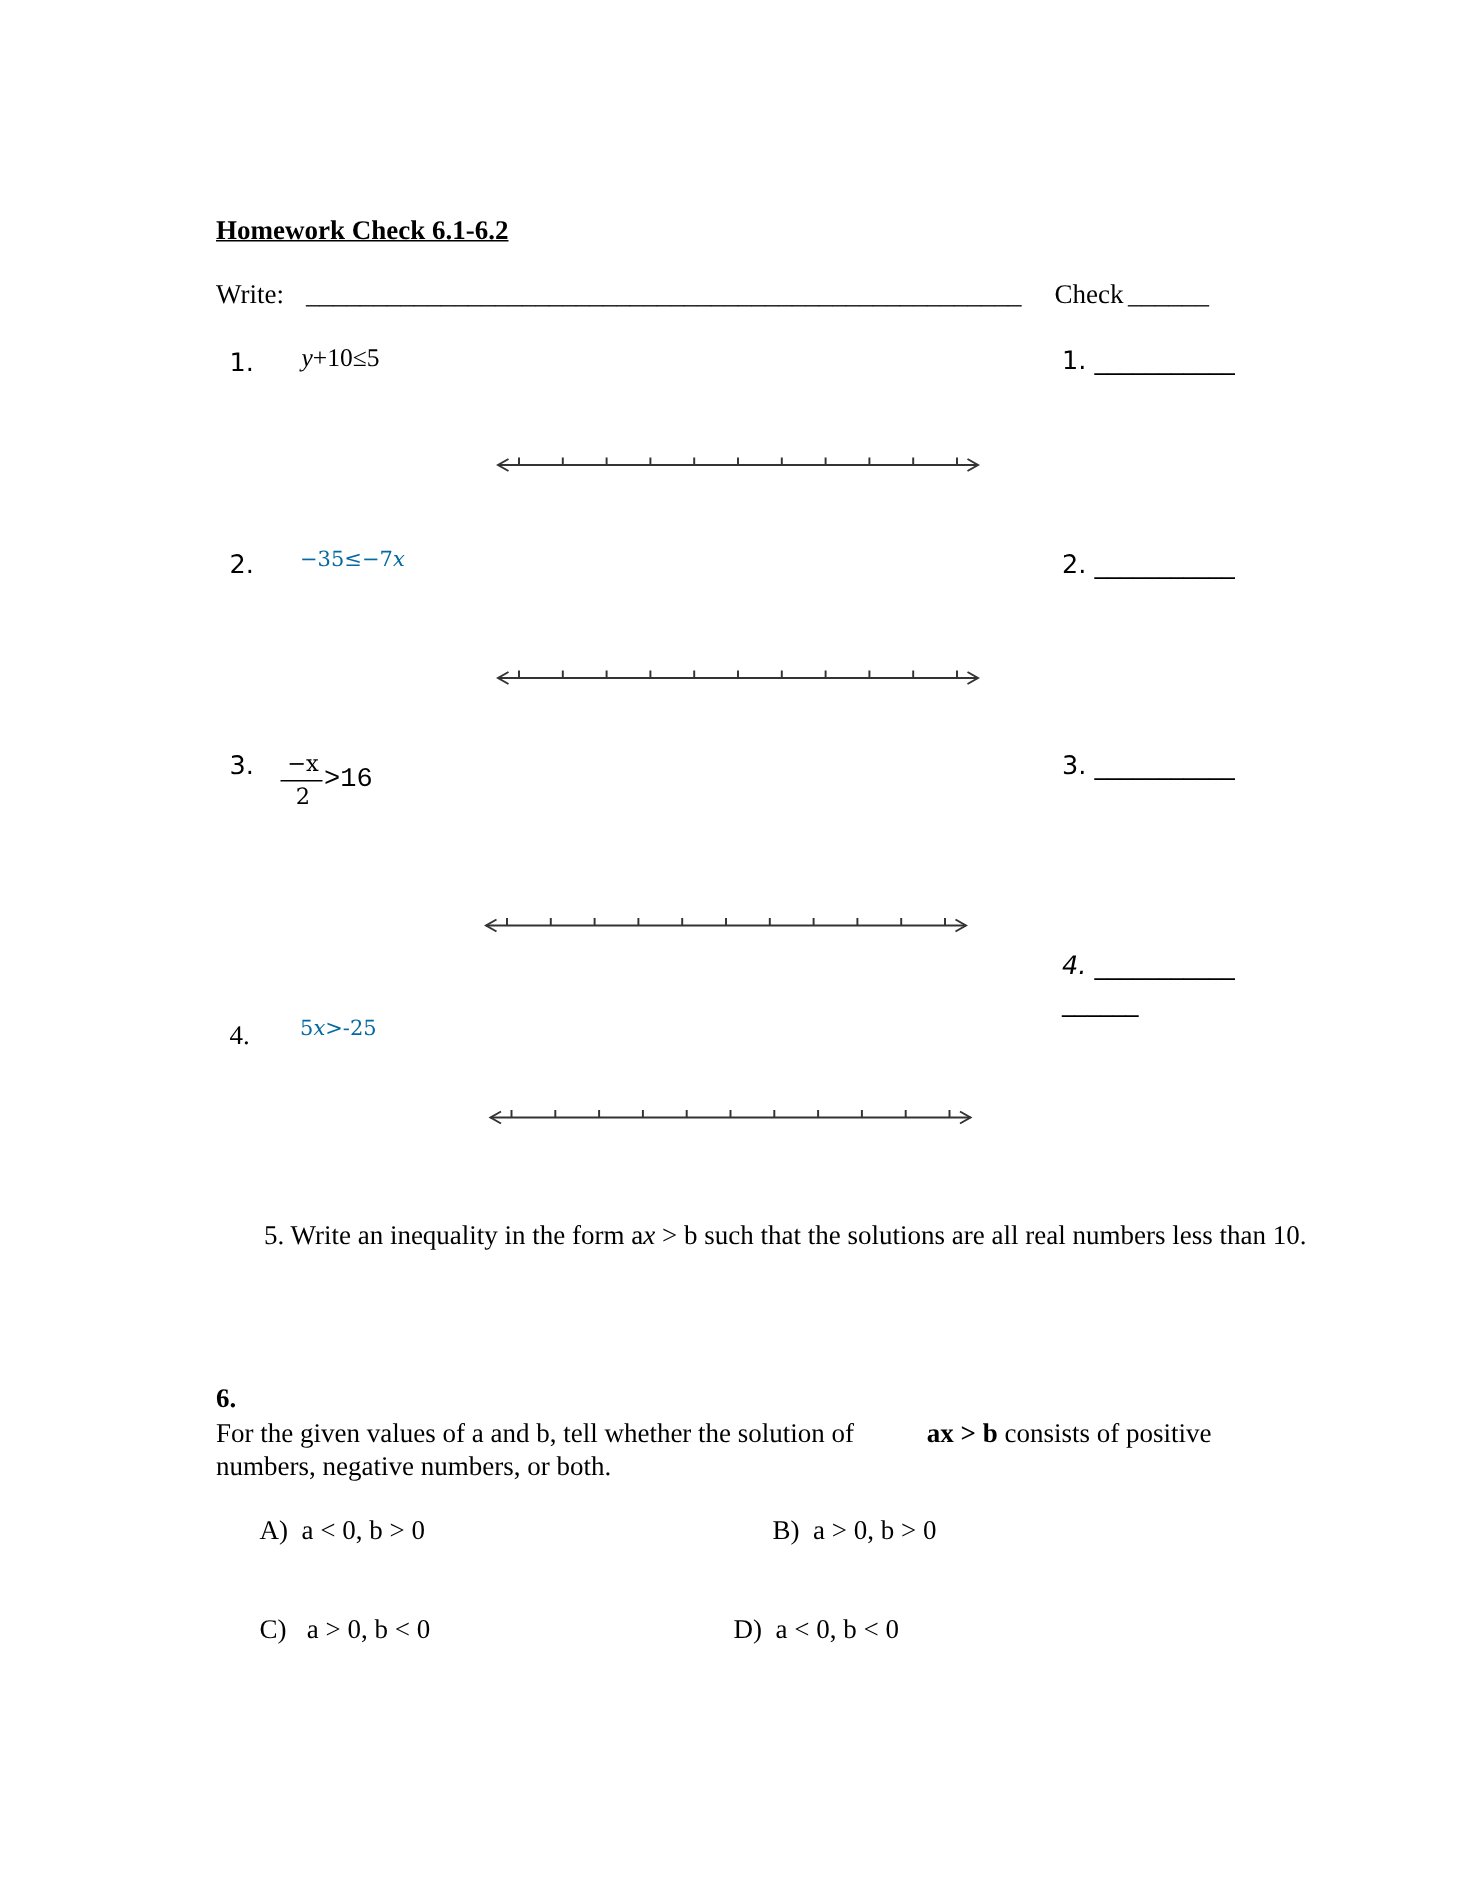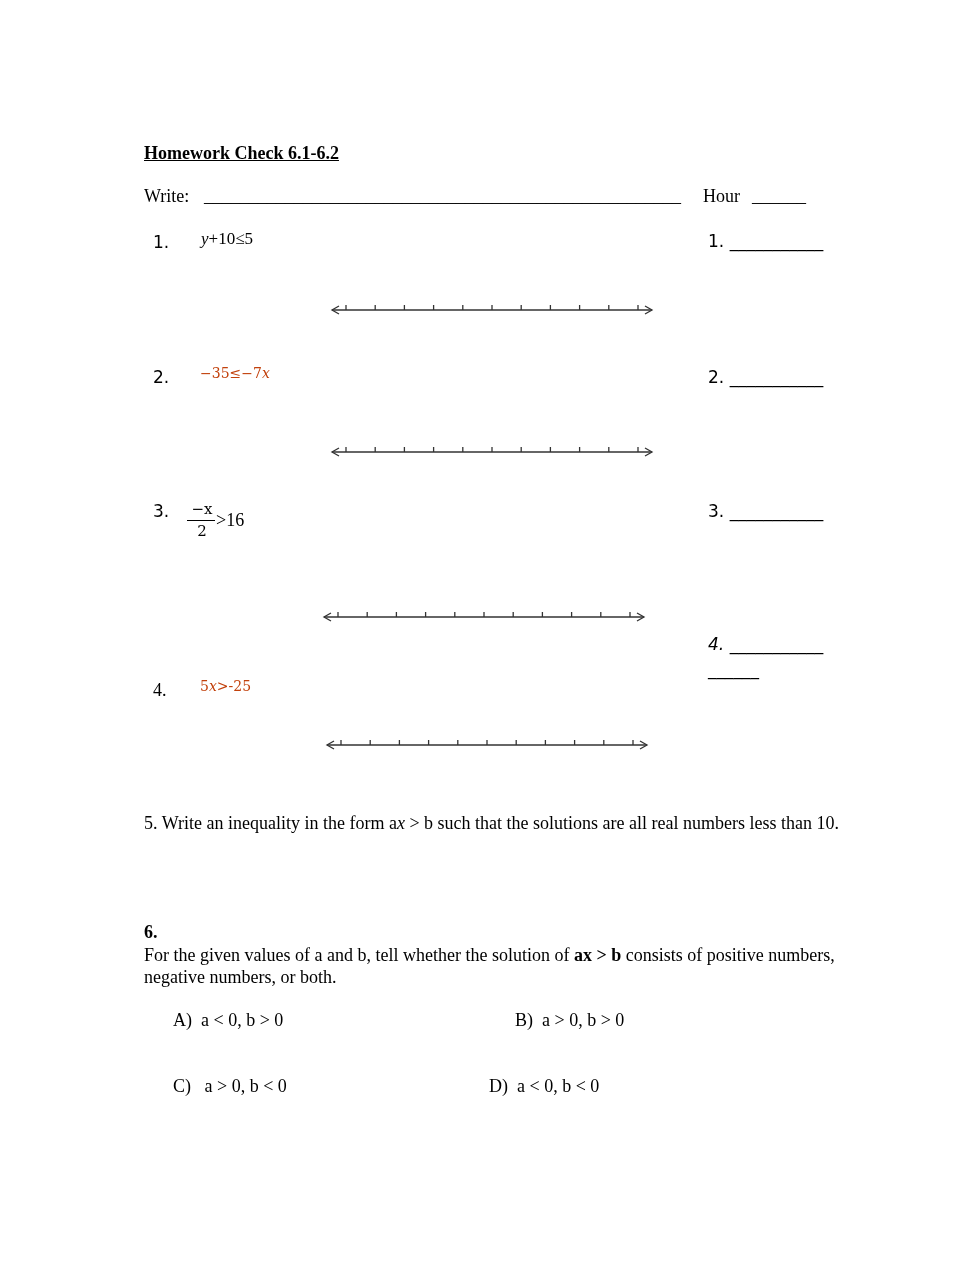--- a/index.html
+++ b/index.html
@@ -1,37 +1,37 @@
 <!DOCTYPE html>
 <html><head>
 <meta charset="utf-8">
 <style>
   html, body { margin:0; padding:0; background:#ffffff; }
   body { width:979px; height:1266px; position:relative; overflow:hidden;
          font-family:"Liberation Serif", serif; color:#000; font-size:18px; }
   .abs { position:absolute; white-space:nowrap; }
   .title { font-weight:bold; font-size:18px;text-decoration:underline; }
   .sans { font-family:"DejaVu Sans", "Liberation Sans", sans-serif; }
-  .eq { font-family:"DejaVu Serif", serif; font-size:14px; color:#c2410c; }
+  .eq { font-family:"DejaVu Serif", serif; font-size:14px; color:#0369a1; }
   .eq i { font-style:italic; }
   .numline { position:absolute; }
   .frac { position:absolute; font-family:"DejaVu Serif", serif; font-size:15px; }
   .frac .num { position:absolute; left:0; top:0; width:30px; text-align:center; }
   .frac .bar { position:absolute; left:0; top:20px; width:28px; border-top:1px solid #000; }
   .frac .den { position:absolute; left:0; top:22px; width:30px; text-align:center; }
   .para { position:absolute; left:144px; width:700px; line-height:22px; font-size:18px; }
-  b { font-weight:bold; }
+  b { font-weight:bold;margin-left:44px; }
 </style>
 </head>
 <body>
 
 <div class="abs title" style="left:144px; top:143px;">Homework Check 6.1-6.2</div>
 <div class="abs" style="left:144px; top:186px;">Write:</div>
 <div class="abs" style="left:204px; top:186px;">_____________________________________________________</div>
-<div class="abs" style="left:703px; top:186px;">Hour</div>
+<div class="abs" style="left:703px; top:186px;">Check</div>
 <div class="abs" style="left:752px; top:186px;">______</div>
 
 <div class="abs sans" style="left:153px; top:232px; font-size:17px;">1.</div>
 <div class="abs" style="left:201px; top:229px; font-size:17px;"><i>y</i><span>+10≤5</span></div>
 <div class="abs sans" style="left:708px; top:231px; font-size:17px;"><span>1.</span> <span>___________</span></div>
 <svg class="numline" style="left:328px; top:299px;" width="328" height="20">
     <line x1="4" y1="11" x2="324" y2="11" stroke="#333" stroke-width="1.3"></line>
     <polyline points="11,7 4,11 11,15" fill="none" stroke="#333" stroke-width="1.3"></polyline>
     <polyline points="317,7 324,11 317,15" fill="none" stroke="#333" stroke-width="1.3"></polyline>
     <line x1="18" y1="6" x2="18" y2="11" stroke="#333" stroke-width="1.3"></line>
@@ -65,21 +65,21 @@
     <line x1="251.6" y1="6" x2="251.6" y2="11" stroke="#333" stroke-width="1.3"></line>
     <line x1="280.8" y1="6" x2="280.8" y2="11" stroke="#333" stroke-width="1.3"></line>
     <line x1="310" y1="6" x2="310" y2="11" stroke="#333" stroke-width="1.3"></line>
   </svg>
 
 <div class="abs sans" style="left:153px; top:501px; font-size:17px;">3.</div>
 <div class="frac" style="left:187px; top:500px; width:70px; height:45px;">
   <span class="num">−x</span>
   <span class="bar"></span>
   <span class="den">2</span>
-  <span style="position:absolute; left:29px; top:10px; font-family:Liberation Serif, serif; font-size:18px;">&gt;16</span>
+  <span style="position:absolute; left:29px; top:10px; font-family:Liberation Mono, monospace; font-size:18px;">&gt;16</span>
 </div>
 <div class="abs sans" style="left:708px; top:501px; font-size:17px;"><span>3.</span> <span>___________</span></div>
 <svg class="numline" style="left:320px; top:606px;" width="328" height="20">
     <line x1="4" y1="11" x2="324" y2="11" stroke="#333" stroke-width="1.3"></line>
     <polyline points="11,7 4,11 11,15" fill="none" stroke="#333" stroke-width="1.3"></polyline>
     <polyline points="317,7 324,11 317,15" fill="none" stroke="#333" stroke-width="1.3"></polyline>
     <line x1="18" y1="6" x2="18" y2="11" stroke="#333" stroke-width="1.3"></line>
     <line x1="47.2" y1="6" x2="47.2" y2="11" stroke="#333" stroke-width="1.3"></line>
     <line x1="76.4" y1="6" x2="76.4" y2="11" stroke="#333" stroke-width="1.3"></line>
     <line x1="105.6" y1="6" x2="105.6" y2="11" stroke="#333" stroke-width="1.3"></line>
@@ -106,21 +106,21 @@
     <line x1="105.6" y1="6" x2="105.6" y2="11" stroke="#333" stroke-width="1.3"></line>
     <line x1="134.8" y1="6" x2="134.8" y2="11" stroke="#333" stroke-width="1.3"></line>
     <line x1="164" y1="6" x2="164" y2="11" stroke="#333" stroke-width="1.3"></line>
     <line x1="193.2" y1="6" x2="193.2" y2="11" stroke="#333" stroke-width="1.3"></line>
     <line x1="222.4" y1="6" x2="222.4" y2="11" stroke="#333" stroke-width="1.3"></line>
     <line x1="251.6" y1="6" x2="251.6" y2="11" stroke="#333" stroke-width="1.3"></line>
     <line x1="280.8" y1="6" x2="280.8" y2="11" stroke="#333" stroke-width="1.3"></line>
     <line x1="310" y1="6" x2="310" y2="11" stroke="#333" stroke-width="1.3"></line>
   </svg>
 
-<div class="para" style="top:812px;"><span>5.  Write an inequality in the form a</span><i>x</i><span> &gt; b such that the solutions are all real numbers less than 10.</span></div>
+<div class="para" style="top:812px;margin-left:32px;"><span>5.  Write an inequality in the form a</span><i>x</i><span> &gt; b such that the solutions are all real numbers less than 10.</span></div>
 
 <div class="abs" style="left:144px; top:922px; font-weight:bold;">6.</div>
 <div class="para" style="top:944px;"><span>For the given values of a and b, tell whether the solution of </span><b>ax &gt; b</b><span> consists of positive numbers, negative numbers, or both.</span></div>
 
 <div class="abs" style="left:173px; top:1010px;"><span>A)</span>&nbsp; <span>a &lt; 0, b &gt; 0</span></div>
 <div class="abs" style="left:515px; top:1010px;"><span>B)</span>&nbsp; <span>a &gt; 0, b &gt; 0</span></div>
 <div class="abs" style="left:173px; top:1076px;"><span>C)</span>&nbsp; <span style="white-space:pre;text-align:right;"> a &gt; 0, b &lt; 0</span></div>
 <div class="abs" style="left:489px; top:1076px;"><span>D)</span>&nbsp; <span>a &lt; 0, b &lt; 0</span></div>
 
 </body></html>

